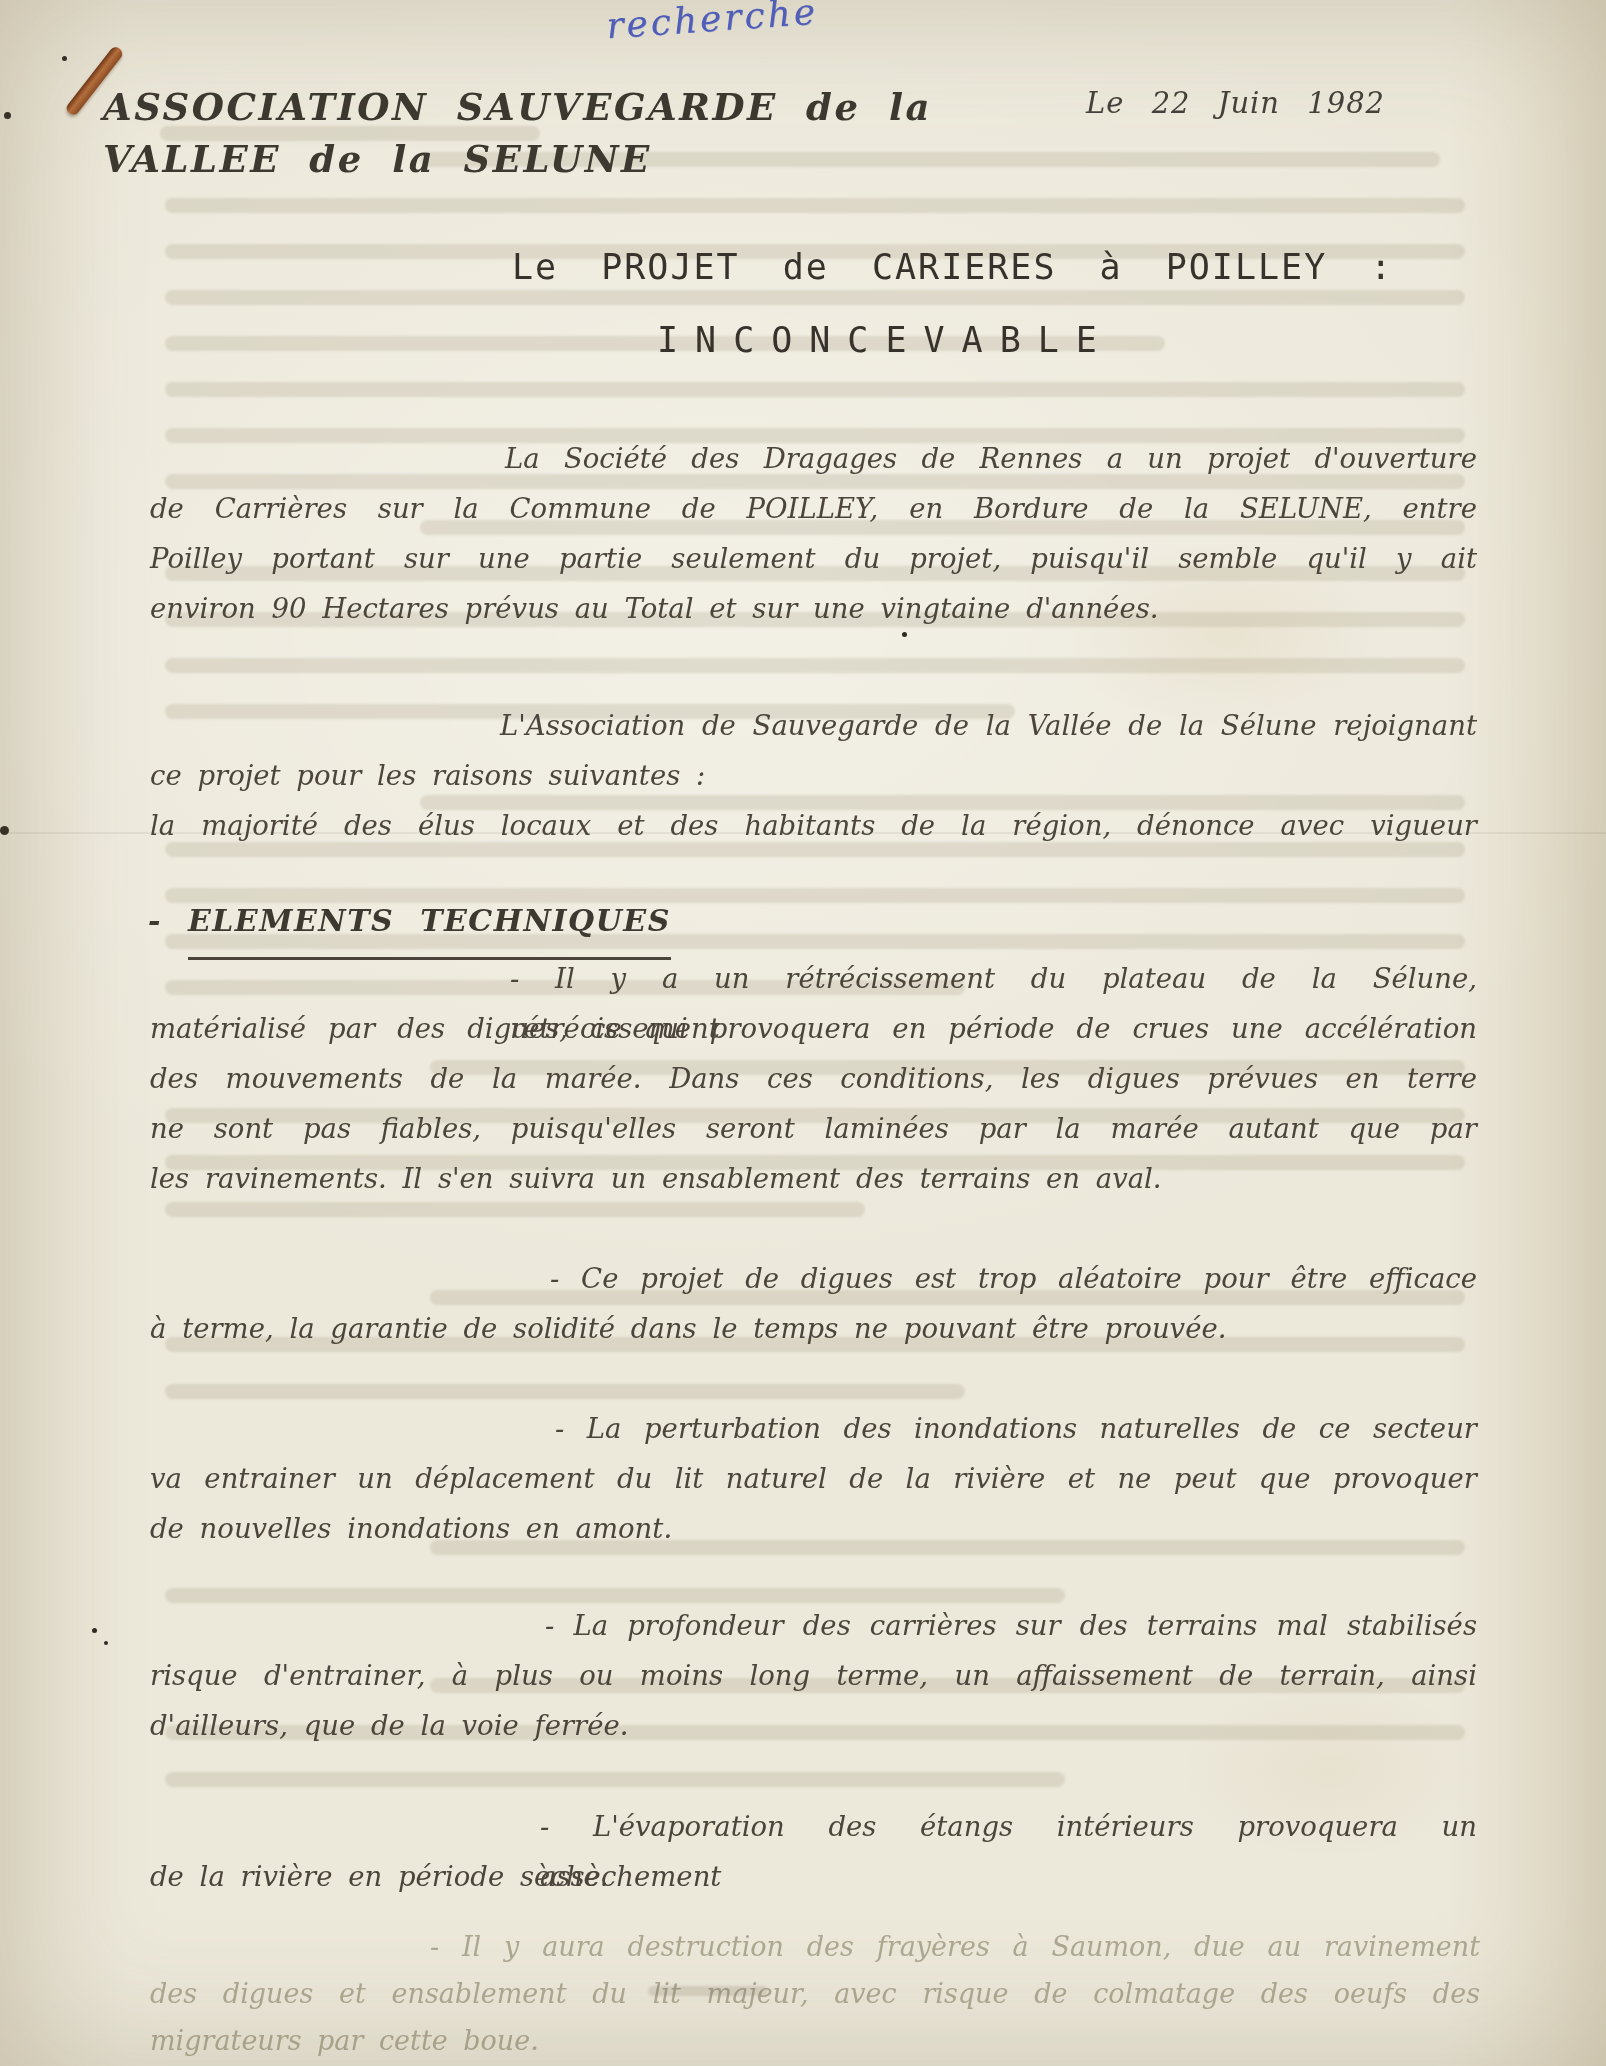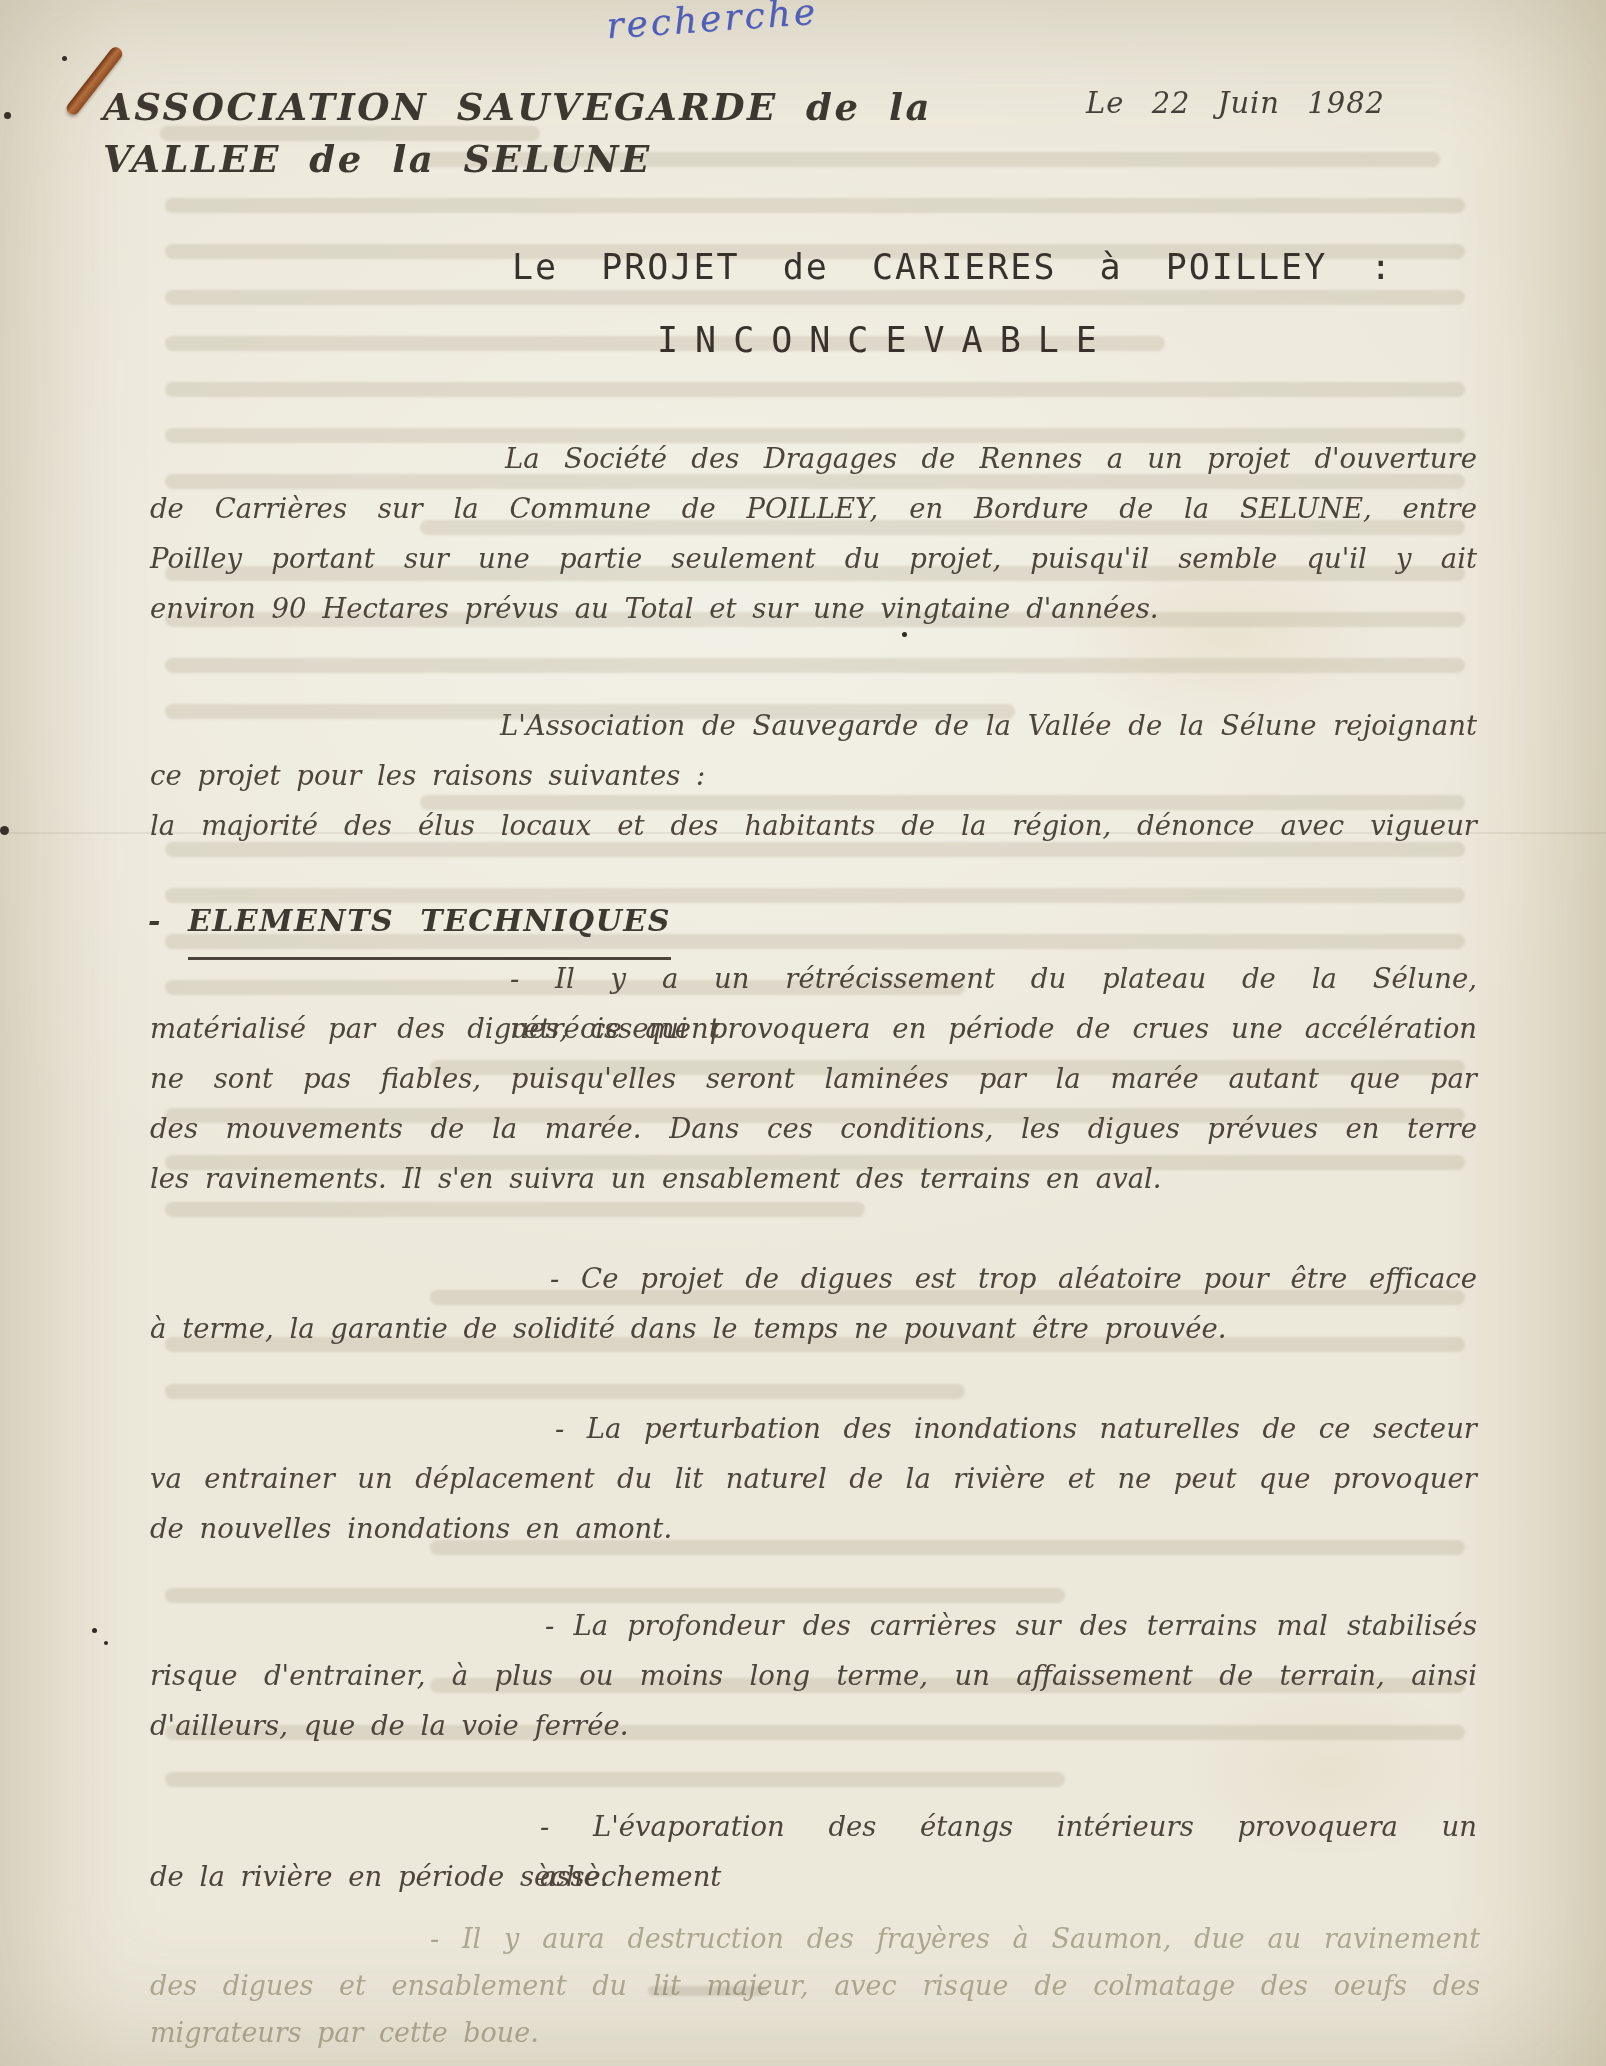--- a/index.html
+++ b/index.html
@@ -14,21 +14,21 @@
     font-family:"DejaVu Serif","Liberation Serif",serif;
     color:#4a443b;
   }
   .vignette{position:absolute;inset:0;pointer-events:none;
     box-shadow:inset 0 0 140px rgba(120,105,70,0.28);}
   
   .ghost-bar{position:absolute;height:15px;border-radius:8px;
     background:rgba(148,139,110,0.20);filter:blur(1.2px);}
   .ghost-text{position:absolute;left:150px;width:1330px;
     font-style:italic;font-size:27px;color:rgba(122,114,88,0.55);
-    filter:blur(0.4px);}
+    filter:blur(0.4px);margin-top:8px;}
   .ghost-text .line{height:47px;line-height:47px;text-align:justify;text-align-last:justify;
     word-spacing:7px;white-space:nowrap;overflow:visible;}
   .ghost-text .line.last{text-align-last:left;}
   
   .org{position:absolute;left:103px;font-style:italic;font-weight:bold;
     font-size:37px;letter-spacing:2.5px;word-spacing:13px;color:#3d3830;}
   .date{position:absolute;left:1086px;top:86px;font-style:italic;
     font-size:29px;word-spacing:17px;letter-spacing:1px;color:#45403a;}
   .title1{position:absolute;left:512px;top:247px;
     font-family:"DejaVu Sans Mono","Liberation Mono",monospace;
@@ -145,22 +145,22 @@
         <div class="line last">environ 90 Hectares prévus au Total et sur une vingtaine d'années.</div>
       </div>
       <div class="para" style="top: 700px;">
         <div class="line" style="padding-left: 350px;">L'Association de Sauvegarde de la Vallée de la Sélune rejoignant</div>
         <div class="line last">ce projet pour les raisons suivantes :</div>
         <div class="line">la majorité des élus locaux et des habitants de la région, dénonce avec vigueur</div>
       </div>
       <div class="para" style="top: 953px;">
         <div class="line" style="padding-left: 360px;">- Il y a un rétrécissement du plateau de la Sélune, rétrécissement</div>
         <div class="line">matérialisé par des digues, ce qui provoquera en période de crues une accélération</div>
+        <div class="line">des mouvements de la marée. Dans ces conditions, les digues prévues en terre</div>
         <div class="line">ne sont pas fiables, puisqu'elles seront laminées par la marée autant que par</div>
-        <div class="line">des mouvements de la marée. Dans ces conditions, les digues prévues en terre</div>
         <div class="line last">les ravinements. Il s'en suivra un ensablement des terrains en aval.</div>
       </div>
       <div class="para" style="top: 1253px;">
         <div class="line" style="padding-left: 400px;">- Ce projet de digues est trop aléatoire pour être efficace</div>
         <div class="line last">à terme, la garantie de solidité dans le temps ne pouvant être prouvée.</div>
       </div>
       <div class="para" style="top: 1403px;">
         <div class="line" style="padding-left: 405px;">- La perturbation des inondations naturelles de ce secteur</div>
         <div class="line">va entrainer un déplacement du lit naturel de la rivière et ne peut que provoquer</div>
         <div class="line last">de nouvelles inondations en amont.</div>

